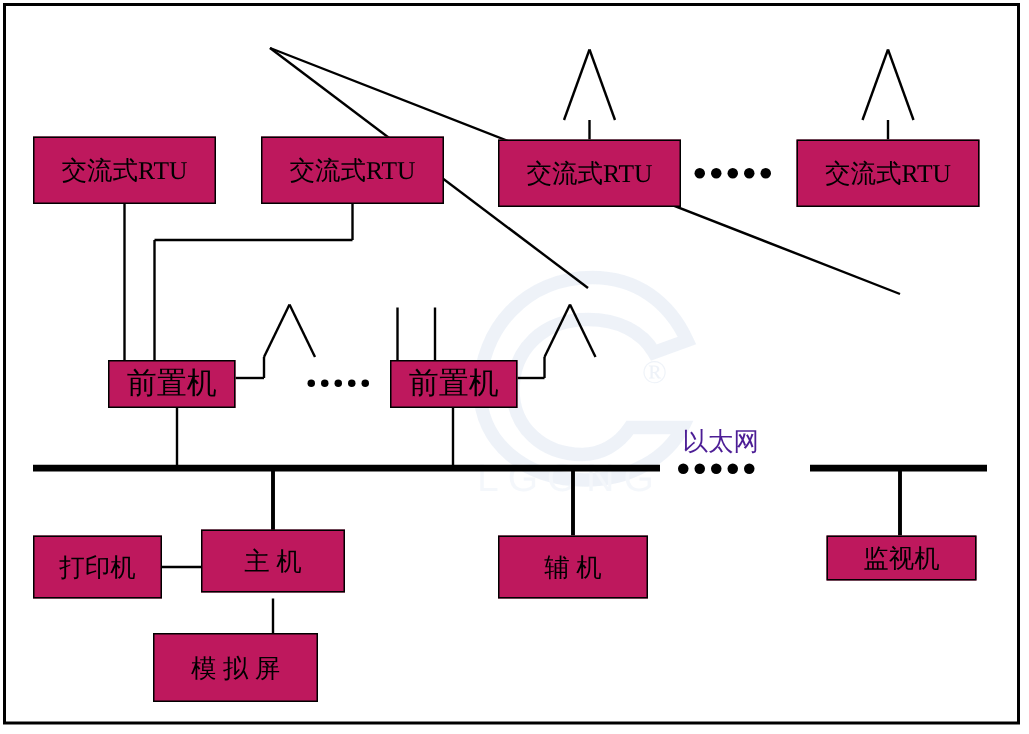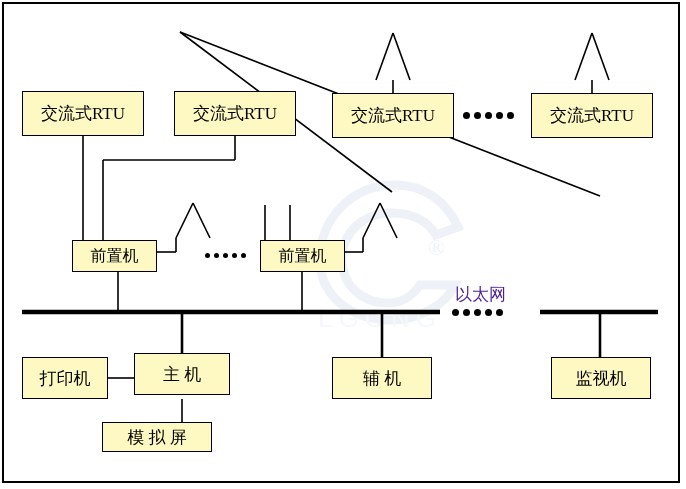--- a/index.html
+++ b/index.html
@@ -30,33 +30,33 @@
     top: 175px;
     width: 180px;
     height: 160px;
     pointer-events: none;
     opacity: 0.30;
   }
   .node {
     position: absolute;
     box-sizing: border-box;
     border: 1.5px solid #000000;
-    background: #fef9c3;
+    background: #be185d;
     color: #000000;
     display: flex;
     align-items: center;
     justify-content: center;
     font-size: 17px;
     line-height: 1;
     white-space: nowrap;
     font-family: "Liberation Serif", serif;
     z-index: 5;
   }
   .node.small {
-    font-size: 16px;
+    font-size: 20px;
   }
   .label {
     position: absolute;
     font-size: 16px;
     color: #4c1d95;
     font-family: "Liberation Serif", serif;
     white-space: nowrap;
     z-index: 5;
   }
   .dots {
@@ -196,20 +196,20 @@
 
   <div class="node" style="left:22px; top:357px; width:86px; height:42px;">
     <span>打印机</span>
   </div>
   <div class="node" style="left:134px; top:353px; width:96px; height:42px;">
     <span>主  机</span>
   </div>
   <div class="node" style="left:332px; top:357px; width:100px; height:42px;">
     <span>辅  机</span>
   </div>
-  <div class="node" style="left:551px; top:357px; width:100px; height:42px;">
+  <div class="node" style="left:551px; top:357px; width:100px; height:30px;">
     <span>监视机</span>
   </div>
-  <div class="node" style="left:102px; top:422px; width:110px; height:30px;">
+  <div class="node" style="left:102px; top:422px; width:110px; height:46px;">
     <span>模 拟 屏</span>
   </div>
 
 </div>
 
 </body></html>

